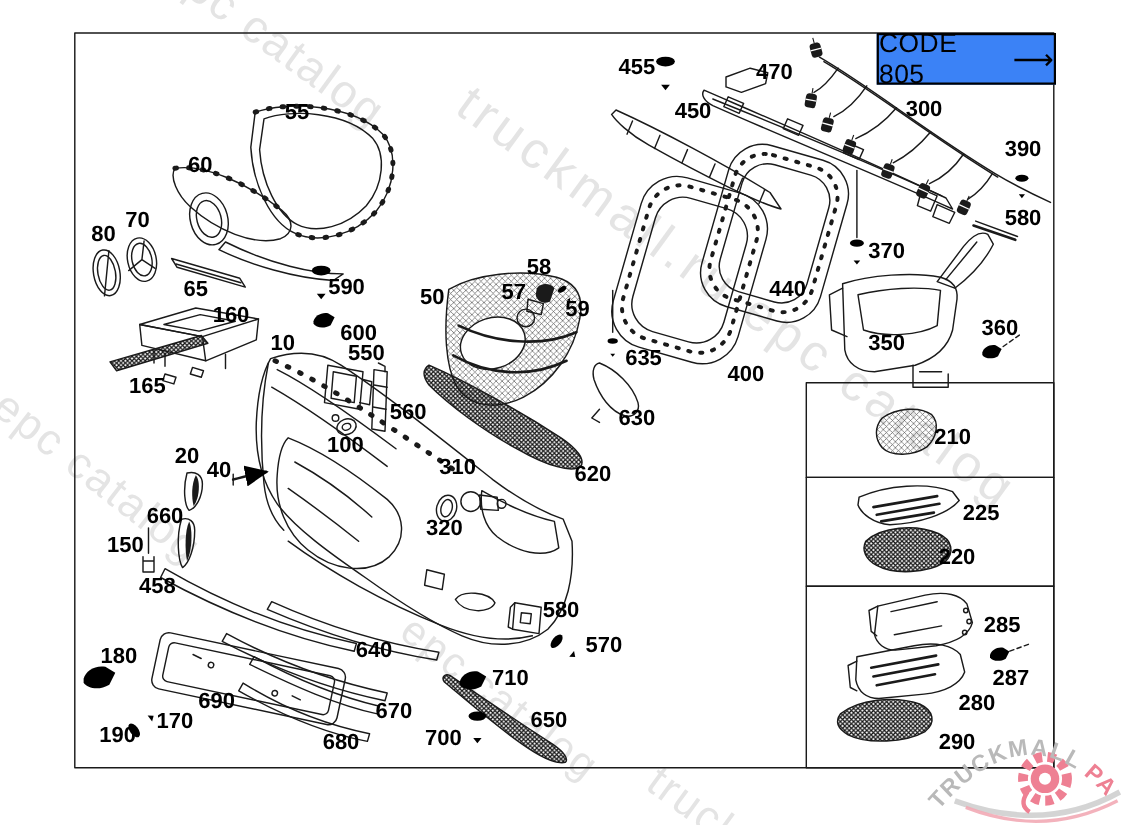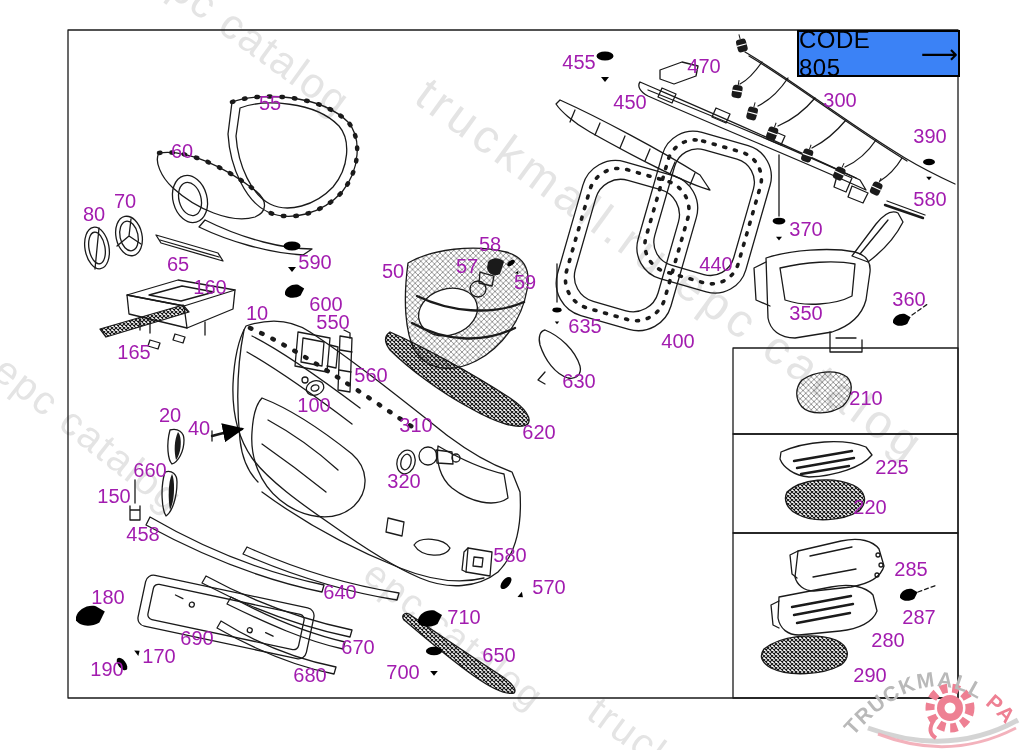--- a/index.html
+++ b/index.html
@@ -13,21 +13,21 @@
       stroke-linecap:round;stroke-linejoin:round;}
   .art .pm{fill:url(#pm);}
   .art .pl{fill:url(#pl);}
   .art .wh{fill:#fff;}
   .art .dk{fill:#1a1a1a;stroke:none;}
   .art .tick{stroke-dasharray:1.5 11;stroke-width:4.5;}
   .art .bead{stroke-dasharray:2 9;stroke-width:3.6;}
   .art .thick{stroke-width:2.4;}
   .art .dash{stroke-dasharray:4 3;}
   .plabel{position:absolute;transform:translate(-50%,-50%);
-      font-size:20px;color:#a21caf;white-space:nowrap;z-index:3;}
+      font-size:20px;color:#000000;white-space:nowrap;z-index:3;font-weight:bold;}
   #codebox{position:absolute;left:797px;top:30px;width:159px;height:43px;
       border:2px solid #000;background:#3b82f6;display:flex;align-items:center;
       justify-content:center;gap:14px;z-index:4;}
   #codebox .cb-label{font-size:24px;color:#000;letter-spacing:0.5px;}
   #codebox .cb-arrow{font-size:26px;line-height:1;color:#000;}
   #logo{position:absolute;left:838px;top:650px;width:190px;height:100px;z-index:4;}
 </style>
 </head>
 <body>
 

